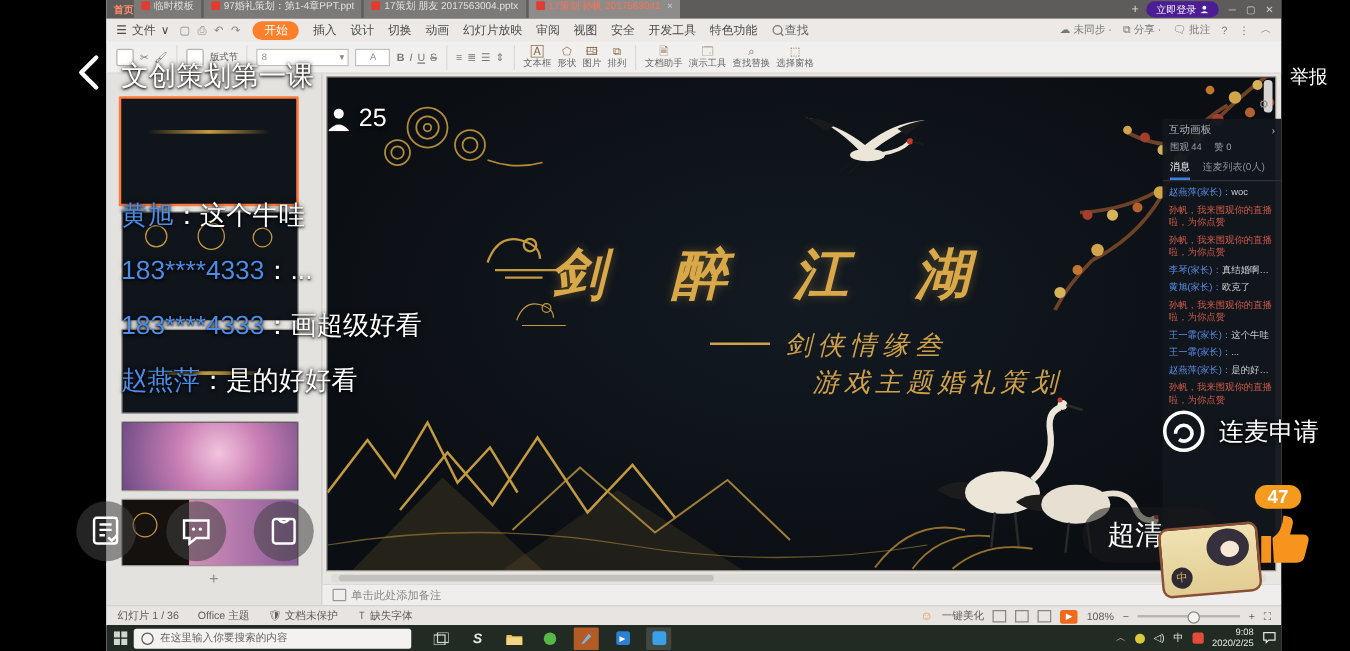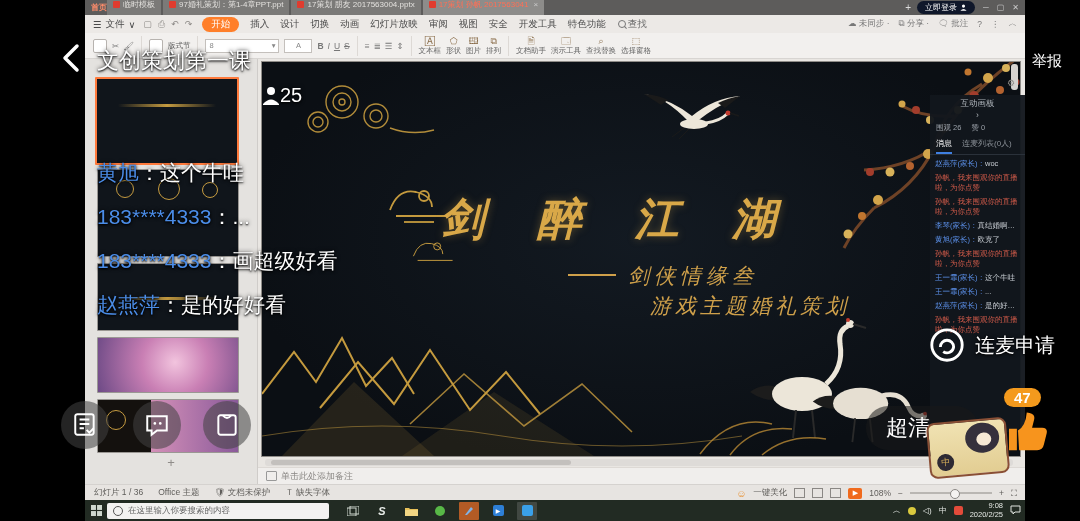--- a/index.html
+++ b/index.html
@@ -9,21 +9,21 @@
   #screen{position:absolute;left:85px;top:0;width:940px;height:521px;background:#e9e6e2;overflow:hidden;}
   
   #tabbar{position:absolute;left:0;top:0;width:100%;height:15px;background:#5d5c5b;display:flex;align-items:center;font-size:8px;color:#ddd;}
   .home-chip{color:#ff8d6b;margin:0 0 0 6px;font-weight:bold;}
   #doc-tabs{display:flex;height:100%;align-items:flex-end;gap:2px;flex:1;min-width:0;overflow:hidden;}
   .doc-tab{background:#7b7a78;color:#e2e0dd;height:21px;display:flex;align-items:center;gap:3px;padding:0 6px;border-radius:3px 3px 0 0;white-space:nowrap;overflow:hidden;max-width:170px;}
   .doc-tab.active{background:#8d8c8a;color:#ff6f55;}
   .ppt-ico{width:7px;height:7px;background:#e03c2f;border-radius:1px;flex:none;display:inline-block;}
   .tab-x{color:#ccc;margin-left:2px;font-size:8px;}
   .newtab{color:#ddd;font-size:10px;margin:0 6px;}
-  #login-pill{background:#0f172a;color:#fff;border-radius:8px;padding:1px 8px;font-size:8px;display:flex;gap:3px;align-items:center;margin-right:8px;}
+  #login-pill{background:#4c1d95;color:#fff;border-radius:8px;padding:1px 8px;font-size:8px;display:flex;gap:3px;align-items:center;margin-right:8px;}
   .winbtns{display:flex;gap:8px;color:#ccc;font-size:8px;margin-right:6px;}
   
   #menubar{position:absolute;left:0;top:15px;width:100%;height:18px;background:#ece9e6;display:flex;align-items:center;font-size:9.5px;color:#4a4a4a;border-bottom:1px solid #dcd8d4;}
   .filebtn{margin:0 8px;display:flex;gap:4px;align-items:center;}
   .qicons{display:flex;gap:6px;color:#8a8784;font-size:9px;margin-right:10px;}
   #menu-items{display:flex;gap:11px;align-items:center;}
   .menu{cursor:default;}
   .menu.active{background:#ff7f2a;color:#fff;border-radius:9px;padding:1px 9px;}
   .find-wrap{display:flex;align-items:center;gap:2px;margin-left:12px;color:#666;}
   .lens{width:6px;height:6px;border:1px solid #777;border-radius:50%;position:relative;}
@@ -81,39 +81,39 @@
   #task-icons{display:flex;gap:9px;margin-left:14px;align-items:center;}
   .tile{width:20px;height:18px;display:flex;align-items:center;justify-content:center;border-radius:1px;}
   .tile.hl{background:rgba(255,255,255,.14);}
   .tile.orange{background:#b35b25;}
   #tray{margin-left:auto;display:flex;align-items:center;gap:7px;color:#dfe4df;font-size:8px;padding-right:4px;}
   #clock{text-align:right;font-size:7.5px;line-height:8.5px;color:#e6eae6;}
   .redsq{width:9px;height:9px;background:#e34b3a;border-radius:2px;}
   .ysq{width:8px;height:8px;background:#d9c93e;border-radius:50%;}
   
   #panel{position:absolute;left:845px;top:95px;width:95px;height:337px;background:rgba(18,23,29,.96);color:#c9ced4;overflow:hidden;}
-  #panel .phead{display:flex;justify-content:space-between;align-items:center;font-size:8.5px;color:#aeb4ba;padding:3px 5px 1px;flex-direction:column;}
+  #panel .phead{display:flex;justify-content:space-between;align-items:center;font-size:8.5px;color:#aeb4ba;padding:3px 5px 1px;}
   #panel .pstats{display:flex;gap:10px;font-size:7.5px;color:#9aa0a8;padding:2px 6px;}
   #panel .ptabs{display:flex;gap:10px;padding:3px 6px 0;border-bottom:1px solid #2a313a;font-size:8px;}
   .ptab{padding-bottom:3px;color:#8a9097;}
   .ptab.on{color:#fff;border-bottom:2px solid #3f7fe0;}
   .pmsg{font-size:7.5px;line-height:10px;margin:4px 5px;white-space:nowrap;overflow:hidden;text-overflow:ellipsis;}
   .pmsg .pname{color:#5b8fe8;}
   .pmsg.sys{color:#cf5a49;white-space:normal;max-height:20px;}
   
   .shadowed{text-shadow:0 1px 2px #000,0 0 4px rgba(0,0,0,.85);}
   #back{position:absolute;left:58px;top:42px;}
   #live-title{position:absolute;left:97px;top:46px;font-size:22px;color:#fff;}
   #report{position:absolute;left:1032px;top:52px;font-size:15px;color:#fff;}
   #streamer{position:absolute;left:94px;top:80px;display:flex;align-items:center;gap:8px;}
   #avatar{width:42px;height:42px;border-radius:50%;border:1.5px solid rgba(255,255,255,.85);
     background:radial-gradient(circle at 50% 30%,#efe9e2 0 38%,#b9b3ae 39% 55%,#565260 56% 100%);}
   #sname{font-size:19px;color:#fff;font-weight:bold;}
   #livebadge{background:linear-gradient(180deg,#ff8a3d,#f4502c);color:#fff;font-size:14px;border-radius:12px;padding:2px 10px;}
-  #viewers{position:absolute;left:262px;top:84px;display:flex;align-items:center;gap:0;color:#fff;font-size:20px;}
+  #viewers{position:absolute;left:262px;top:84px;display:flex;align-items:center;gap:7px;color:#fff;font-size:20px;}
   #phone-chat{position:absolute;left:97px;top:160px;width:360px;}
   .chat-line{font-size:21px;line-height:26px;margin-bottom:18px;font-weight:500;white-space:nowrap;}
   .cname{color:#4b8de8;text-shadow:0 1px 2px #000,0 0 4px rgba(0,0,0,.9);}
   .cmsg{color:#fff;text-shadow:0 1px 2px #000,0 0 4px rgba(0,0,0,.9);}
   .fab{position:absolute;width:48px;height:48px;border-radius:50%;background:rgba(66,66,66,.55);display:flex;align-items:center;justify-content:center;}
   #fab1{left:61px;top:401px;} #fab2{left:133px;top:401px;} #fab3{left:203px;top:401px;}
   #micreq{position:absolute;left:928px;top:326px;display:flex;align-items:center;gap:9px;}
   #micreq span{color:#fff;font-size:20px;font-weight:500;}
   #quality{position:absolute;left:866px;top:406px;width:112px;height:44px;border-radius:24px;background:rgba(25,25,25,.55);display:flex;align-items:center;gap:8px;padding-left:20px;box-sizing:border-box;}
   #quality span{color:#fff;font-size:22px;}
@@ -490,21 +490,21 @@
             </svg></span>
       </div>
     </div>
 
     <div id="panel">
       <div class="phead">
         <span>互动画板</span>
         <span>›</span>
       </div>
       <div class="pstats">
-        <span>围观 26</span>
+        <span>围观 44</span>
         <span>赞 0</span>
       </div>
       <div class="ptabs">
         <span class="ptab on">消息</span>
         <span class="ptab">连麦列表(0人)</span>
       </div>
       <div id="panel-messages">
           <div class="pmsg"><span class="pname">赵燕萍(家长)：</span><span>woc</span></div>
           <div class="pmsg sys">孙帆，我来围观你的直播啦，为你点赞</div>
           <div class="pmsg sys">孙帆，我来围观你的直播啦，为你点赞</div>

